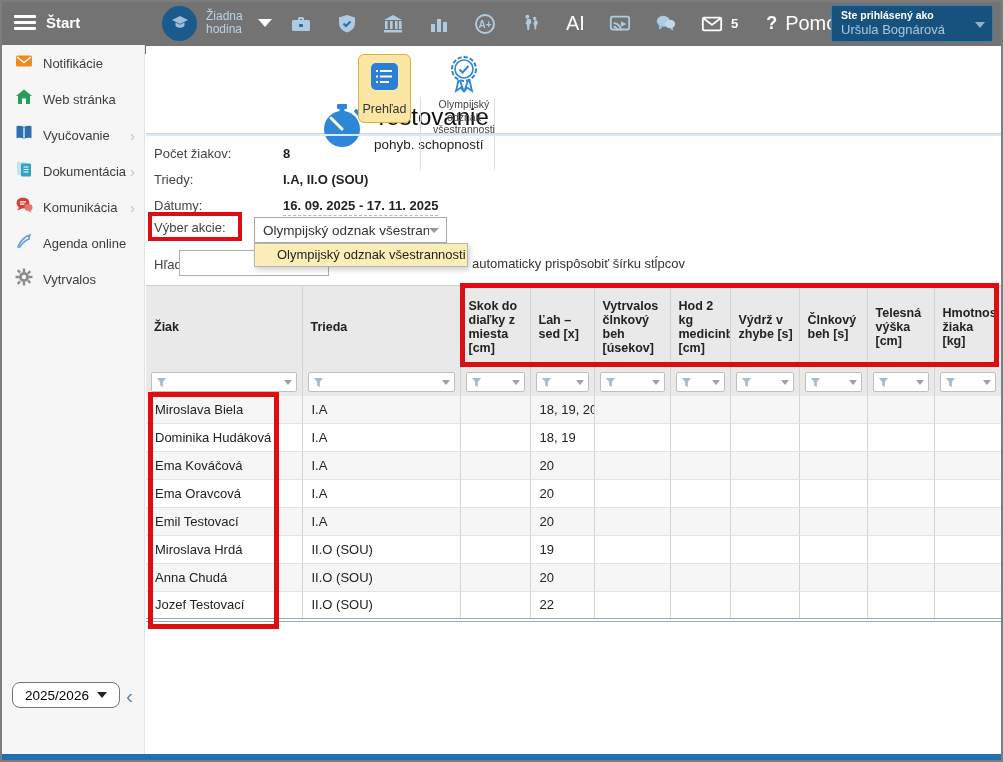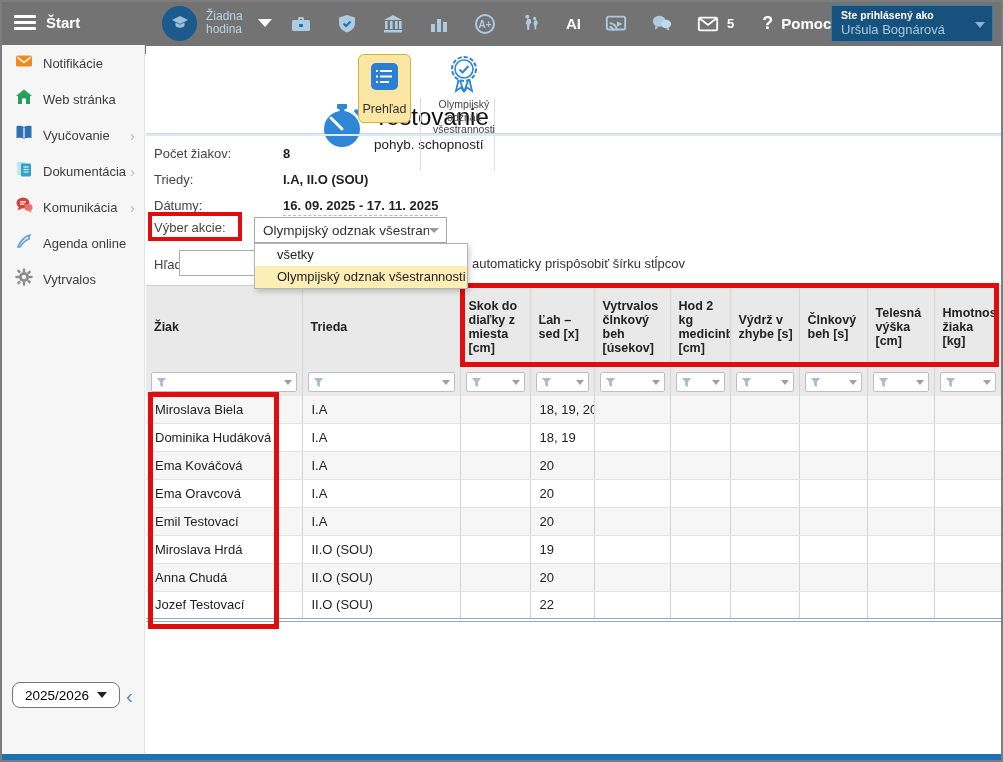--- a/index.html
+++ b/index.html
@@ -11,21 +11,21 @@
   .topbar { position:absolute; left:0; top:0; width:999px; height:52px; background:#737373; }
   .hamburger { position:absolute; left:12px; top:13px; width:22px; height:16px; cursor:pointer; }
   .hamburger i { display:block; height:3px; background:#fff; margin-bottom:3px; border-radius:1px; }
   .start-label { position:absolute; left:44px; top:12px; color:#fff; font-size:15px; font-weight:bold; }
   .lesson-circle { position:absolute; left:160px; top:4px; width:35px; height:35px; border-radius:50%; background:#1a5a8c; display:flex; align-items:center; justify-content:center; }
   .lesson-text { position:absolute; left:204px; top:8px; width:52px; font-size:12px; line-height:13px; color:#b9d2e4; }
   .caret-w { width:0; height:0; border-left:7px solid transparent; border-right:7px solid transparent; border-top:8px solid #fff; }
   .lesson-caret { position:absolute; left:256px; top:17px; }
   .tb-icons { position:absolute; left:288px; top:0; height:43px; display:flex; align-items:center; }
   .tb-ic { width:22px; height:22px; margin-right:24px; display:flex; align-items:center; justify-content:center; }
-  .tb-txt { color:#fff; font-weight:bold; margin-right:24px; font-size:15px; }
+  .tb-txt { color:#fff; font-weight:normal; margin-right:24px; font-size:20px; }
   .mail-count { color:#fff; font-size:13px; font-weight:bold; margin-left:-16px; margin-right:28px; }
   .help-q { color:#fff; font-size:18px; font-weight:bold; margin-right:8px; }
   .userbox { position:absolute; right:8px; top:3px; width:162px; height:37px; background:#17527e; border:1px solid #3e7ca8; border-radius:2px; padding:3px 22px 3px 9px; cursor:pointer; }
   .userbox .cap { color:#fff; font-size:10.5px; font-weight:bold; }
   .userbox .name { color:#a9c7dd; font-size:13px; margin-top:1px; }
   .userbox .ub-caret { position:absolute; right:7px; top:16px; width:0; height:0; border-left:5px solid transparent; border-right:5px solid transparent; border-top:6px solid #8fb2cc; }
 
   
   .sidebar { position:absolute; left:0; top:43px; width:143px; height:709px; background:#f6f6f6; border-right:1px solid #e2e2e2; }
   .sb-item { position:relative; height:36px; display:flex; align-items:center; padding-left:13px; cursor:pointer; }
@@ -313,21 +313,20 @@
   <div class="action-select">
     <span class="sel-text">Olympijský odznak všestrannosti</span>
     <span class="sel-caret"></span>
   </div>
 
   <div class="search-label">Hľadať:</div>
   <input class="search-input" type="text" value="" style="">
   <div class="autofit">automaticky prispôsobiť šírku stĺpcov</div>
 
   <div class="dropdown-panel">
-    <div class="dd-opt">všetky</div>
     <div class="dd-opt selected">Olympijský odznak všestrannosti</div>
   </div>
 
   <table class="grid">
     <colgroup>
       <col style="width:156px">
         <col style="width:158px">
         <col style="width:70px">
         <col style="width:64px">
         <col style="width:76px">

